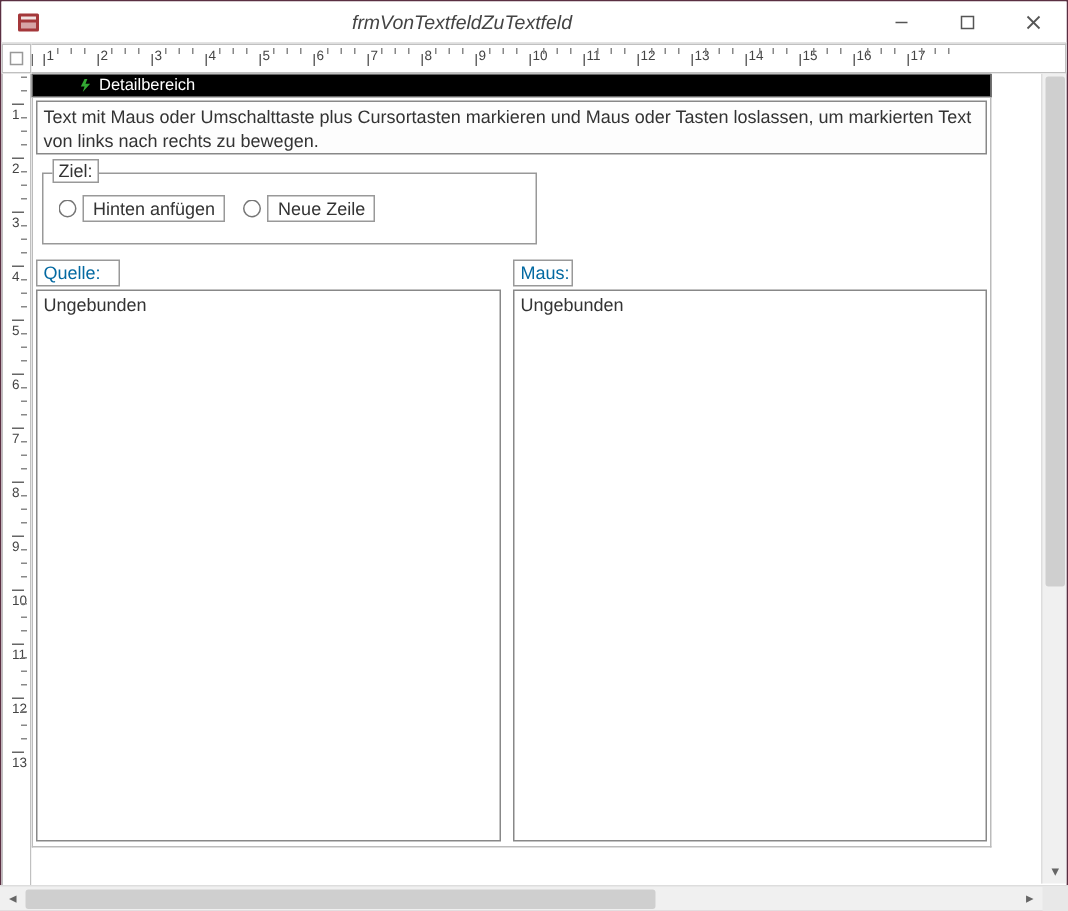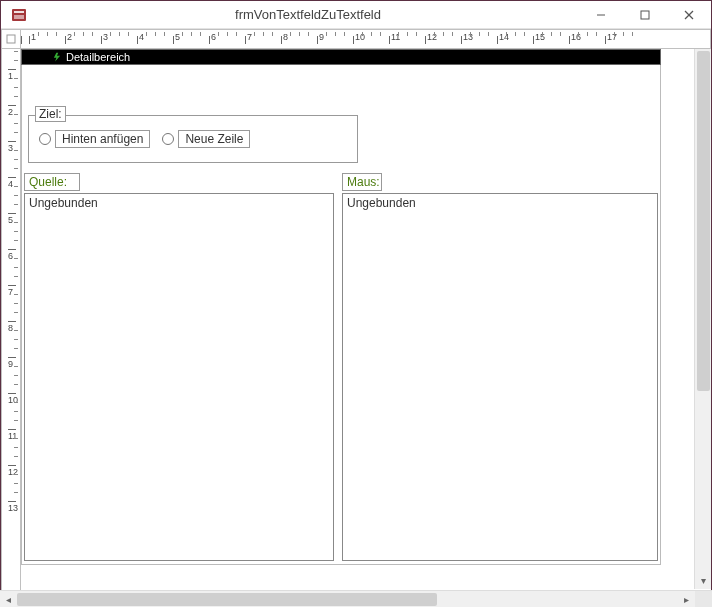--- a/index.html
+++ b/index.html
@@ -1,18 +1,18 @@
 <!DOCTYPE html>
 <html><head>
 <meta charset="utf-8">
 <style>
   * { box-sizing: border-box; margin: 0; padding: 0; }
   html, body { width: 712px; height: 607px; overflow: hidden; font-family: "Segoe UI", Tahoma, sans-serif; font-size: 12px; }
   .window { width: 712px; height: 607px; border: 1px solid #5a2f42; background: #fff; display: flex; flex-direction: column; }
-  .titlebar { height: 28px; background: #fff; display: flex; align-items: center; border-bottom: 1px solid #e3e3e3; }
+  .titlebar { height: 28px; background: #fff; display: flex; align-items: center; border-bottom: 1px solid #e3e3e3; font-style: italic; }
   .appicon { width: 24px; height: 24px; margin: 0 6px; display:flex;align-items:center;justify-content:center; }
   .title { flex: 1; text-align: center; color: #444; font-size: 13px; }
   .winbtns { display: flex; }
   .winbtn { width: 44px; height: 24px; display:flex;align-items:center;justify-content:center; color:#555; font-size:14px; }
   .winbtn.close { color:#555; }
   .ruler-corner { width: 20px; height: 20px; background:#fff; border:1px solid #c0c0c0; display:flex;align-items:center;justify-content:center; }
   .ruler-row { height: 20px; display:flex; background:#fff; }
   .ruler-h { flex:1; height:20px; border:1px solid #c0c0c0; border-left:none; position:relative; overflow:hidden; background:#fff; }
   .ruler-h-inner { position:absolute; left:0; top:0; height:100%; white-space:nowrap; font-size:9px; color:#444; }
   .tick-major { display:inline-block; width:36px; height:20px; position:relative; vertical-align:top; }
@@ -30,21 +30,21 @@
   .section-header { height:16px; background:#000; color:#fff; display:flex; align-items:center; font-size:11px; padding-left:4px; border:1px solid #666; }
   .section-header .bolt { width:10px; height:10px; margin-right:4px; fill:#2aa02a; }
   .form-area { position:relative; background:#fff; border:1px solid #bbb; border-top:none; width:640px; height:500px; }
   .lbl-instr { position:absolute; left:2px; top:2px; width:634px; height:36px; border:1px solid #888; background:#fdfdfd; padding:2px 4px; font-size:12px; color:#333; line-height:1.35; }
   .groupbox { position:absolute; left:6px; top:50px; width:330px; height:48px; border:1px solid #999; }
   .groupbox-label { position:absolute; left:6px; top:-10px; background:#fff; padding:0 3px; border:1px solid #999; font-size:12px; color:#333; }
   .radio-row { position:absolute; left:10px; top:14px; display:flex; align-items:flex-end; gap:12px; }
   .radio-item { display:flex; align-items:center; gap:4px; }
   .radio-item input { width:12px; height:12px; }
   .radio-item .rlabel { border:1px solid #999; padding:1px 6px; font-size:12px; color:#333; background:#fff; }
-  .field-label { position:absolute; border:1px solid #999; padding:1px 4px; font-size:12px; color:#4d7c0f; background:#fff; }
+  .field-label { position:absolute; border:1px solid #999; padding:1px 4px; font-size:12px; color:#0369a1; background:#fff; }
   .field-box { position:absolute; border:1px solid #888; background:#fff; padding:2px 4px; font-size:12px; color:#333; overflow:hidden; }
   .lbl-quelle { left:2px; top:108px; width:56px; }
   .lbl-ziel { left:320px; top:108px; width:40px; }
   .box-quelle { left:2px; top:128px; width:310px; height:368px; }
   .box-ziel { left:320px; top:128px; width:316px; height:368px; }
   .vscroll { position:absolute; right:0; top:0; bottom:17px; width:17px; background:#f0f0f0; border-left:1px solid #ddd; }
   .vscroll .thumb { position:absolute; left:2px; top:2px; width:13px; height:340px; background:#cfcfcf; border-radius:2px; }
   .vscroll .arrow-dn { position:absolute; left:0; bottom:0; width:17px; height:17px; display:flex;align-items:center;justify-content:center;color:#666;font-size:10px; }
   .hscroll { position:absolute; left:0; right:0; bottom:0; height:17px; background:#f0f0f0; border-top:1px solid #ddd; display:flex; align-items:center; }
   .hscroll .arrow { width:17px; height:17px; display:flex;align-items:center;justify-content:center;color:#666;font-size:10px; }
@@ -181,20 +181,21 @@
       <div class="design-surface">
 
         <div class="section-header" style="width:640px;padding-left:30px;">
           <svg class="bolt" viewBox="0 0 16 16">
               <polygon points="7,1 3,9 7,9 5,15 13,6 8,6 10,1" fill="#33a933"></polygon>
             </svg>
           <span>Detailbereich</span>
         </div>
 
         <div class="form-area">
+          <div class="lbl-instr">Text mit Maus oder Umschalttaste plus Cursortasten markieren und Maus oder Tasten loslassen, um markierten Text von links nach rechts zu bewegen.</div>
 
           <div class="groupbox">
             <div class="groupbox-label">Ziel:</div>
             <div class="radio-row">
               <div class="radio-item">
                 <input type="radio" name="modus" style="">
                 <span class="rlabel">Hinten anfügen</span>
               </div>
               <div class="radio-item">
                 <input type="radio" name="modus" style="">

